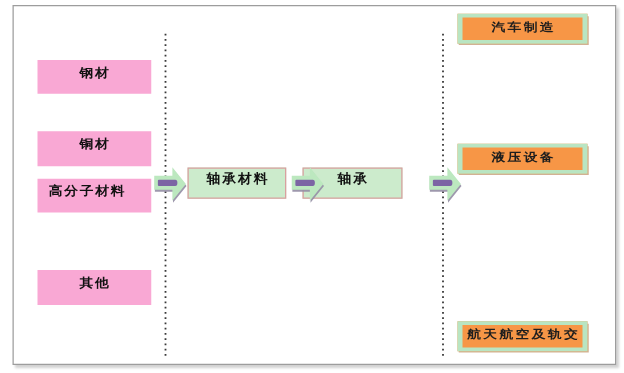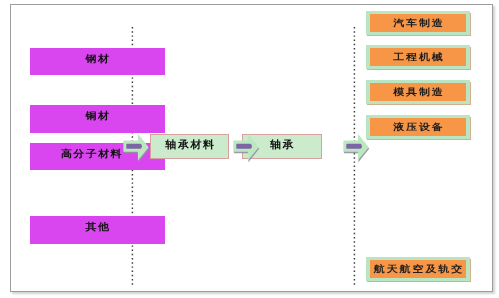--- a/index.html
+++ b/index.html
@@ -25,22 +25,21 @@
   #divider-left{left:131px;}
   #divider-right{left:352.7px;}
   .divider line{
     stroke:#3a3a3a;stroke-width:1.45;stroke-dasharray:1.45 2.75;
     stroke-linecap:butt;
   }
 
   
   .blue-box{
     position:absolute;left:30px;width:90.5px;height:27.4px;
-    background:#d946ef;
-    padding-left:44px;
+    background:#f9a8d4;
   }
   .blue-box > span{
     position:absolute;left:0;right:0;top:6.0px;
     text-align:center;
     font-size:11px;font-weight:bold;color:#111;
     line-height:11px;letter-spacing:1.4px;text-indent:1.4px;
     transform:scaleY(0.90);transform-origin:center top;
   }
 
   
@@ -116,32 +115,20 @@
   <div class="mid-box" style="left:242px;top:134px;width:79.6px">
       <span>轴承</span>
     </div>
 
   <div class="orange-wrap" style="top:11px">
     <div class="orange-shadow"></div>
     <div class="orange-box">
         <span>汽车制造</span>
       </div>
   </div>
-  <div class="orange-wrap" style="top:45px">
-    <div class="orange-shadow"></div>
-    <div class="orange-box">
-        <span>工程机械</span>
-      </div>
-  </div>
-  <div class="orange-wrap" style="top:80px">
-    <div class="orange-shadow"></div>
-    <div class="orange-box">
-        <span>模具制造</span>
-      </div>
-  </div>
   <div class="orange-wrap" style="top:115px">
     <div class="orange-shadow"></div>
     <div class="orange-box">
         <span>液压设备</span>
       </div>
   </div>
   <div class="orange-wrap" style="top:257px">
     <div class="orange-shadow"></div>
     <div class="orange-box">
         <span>航天航空及轨交</span>

